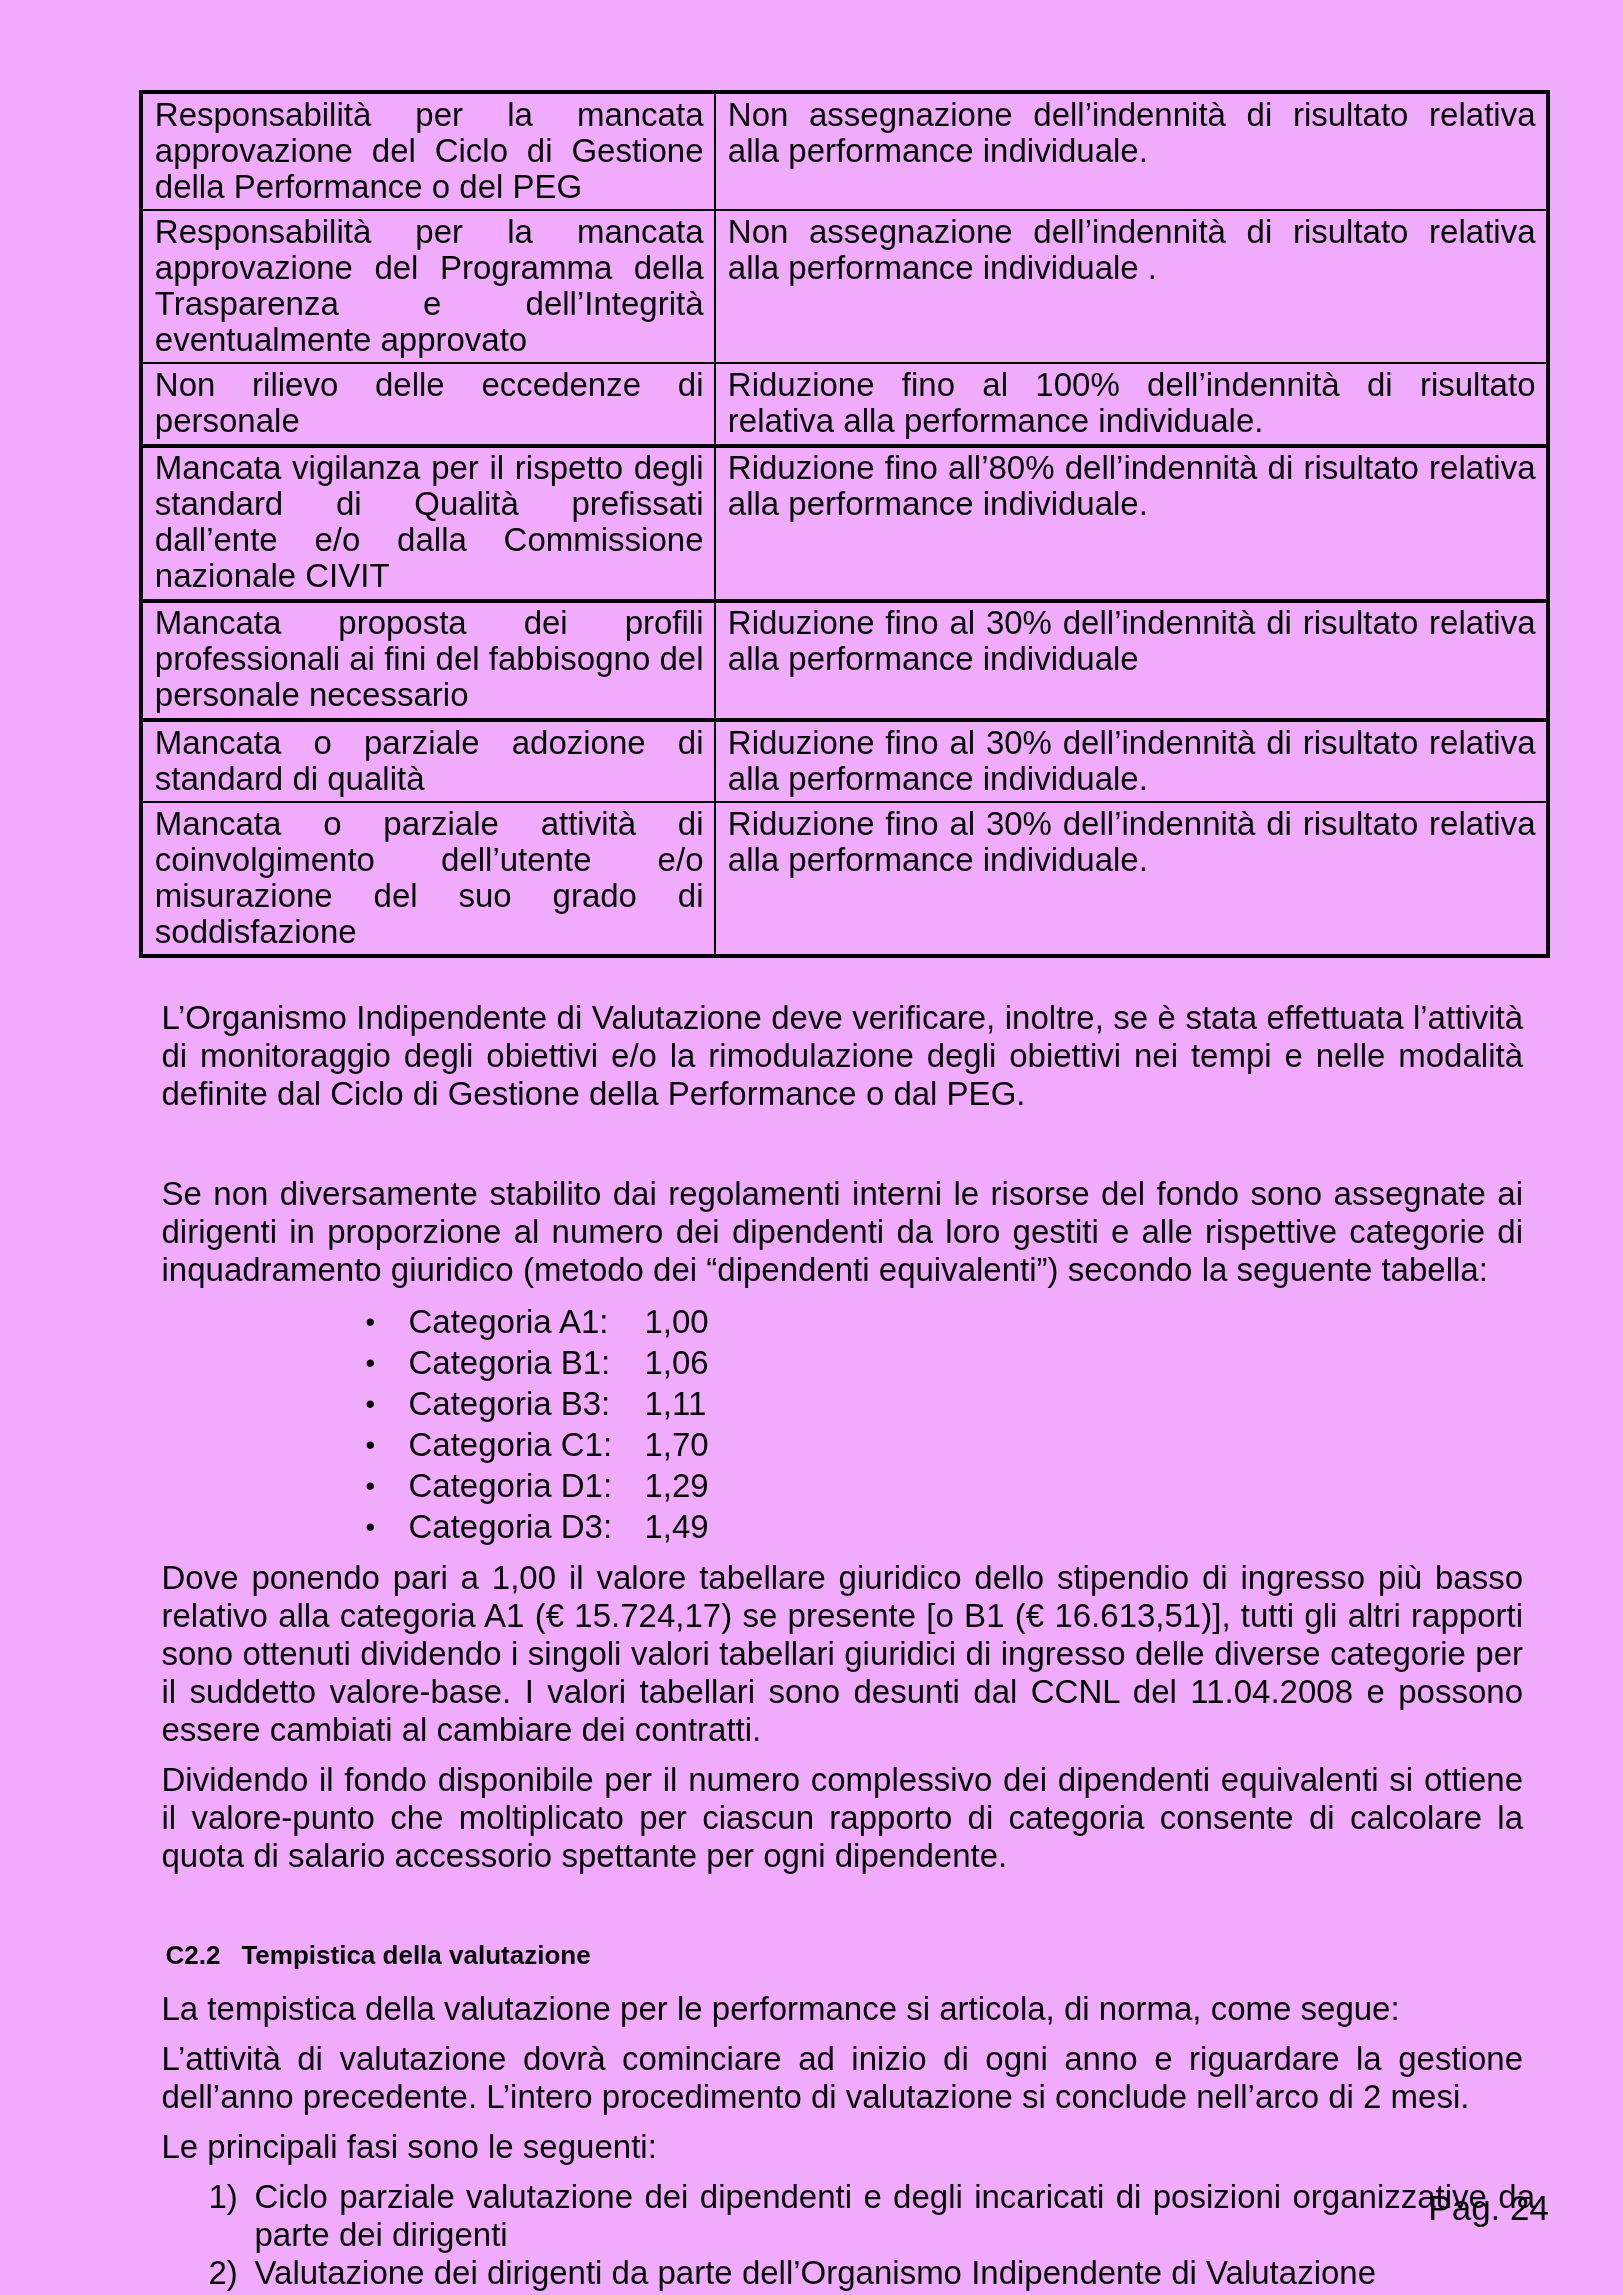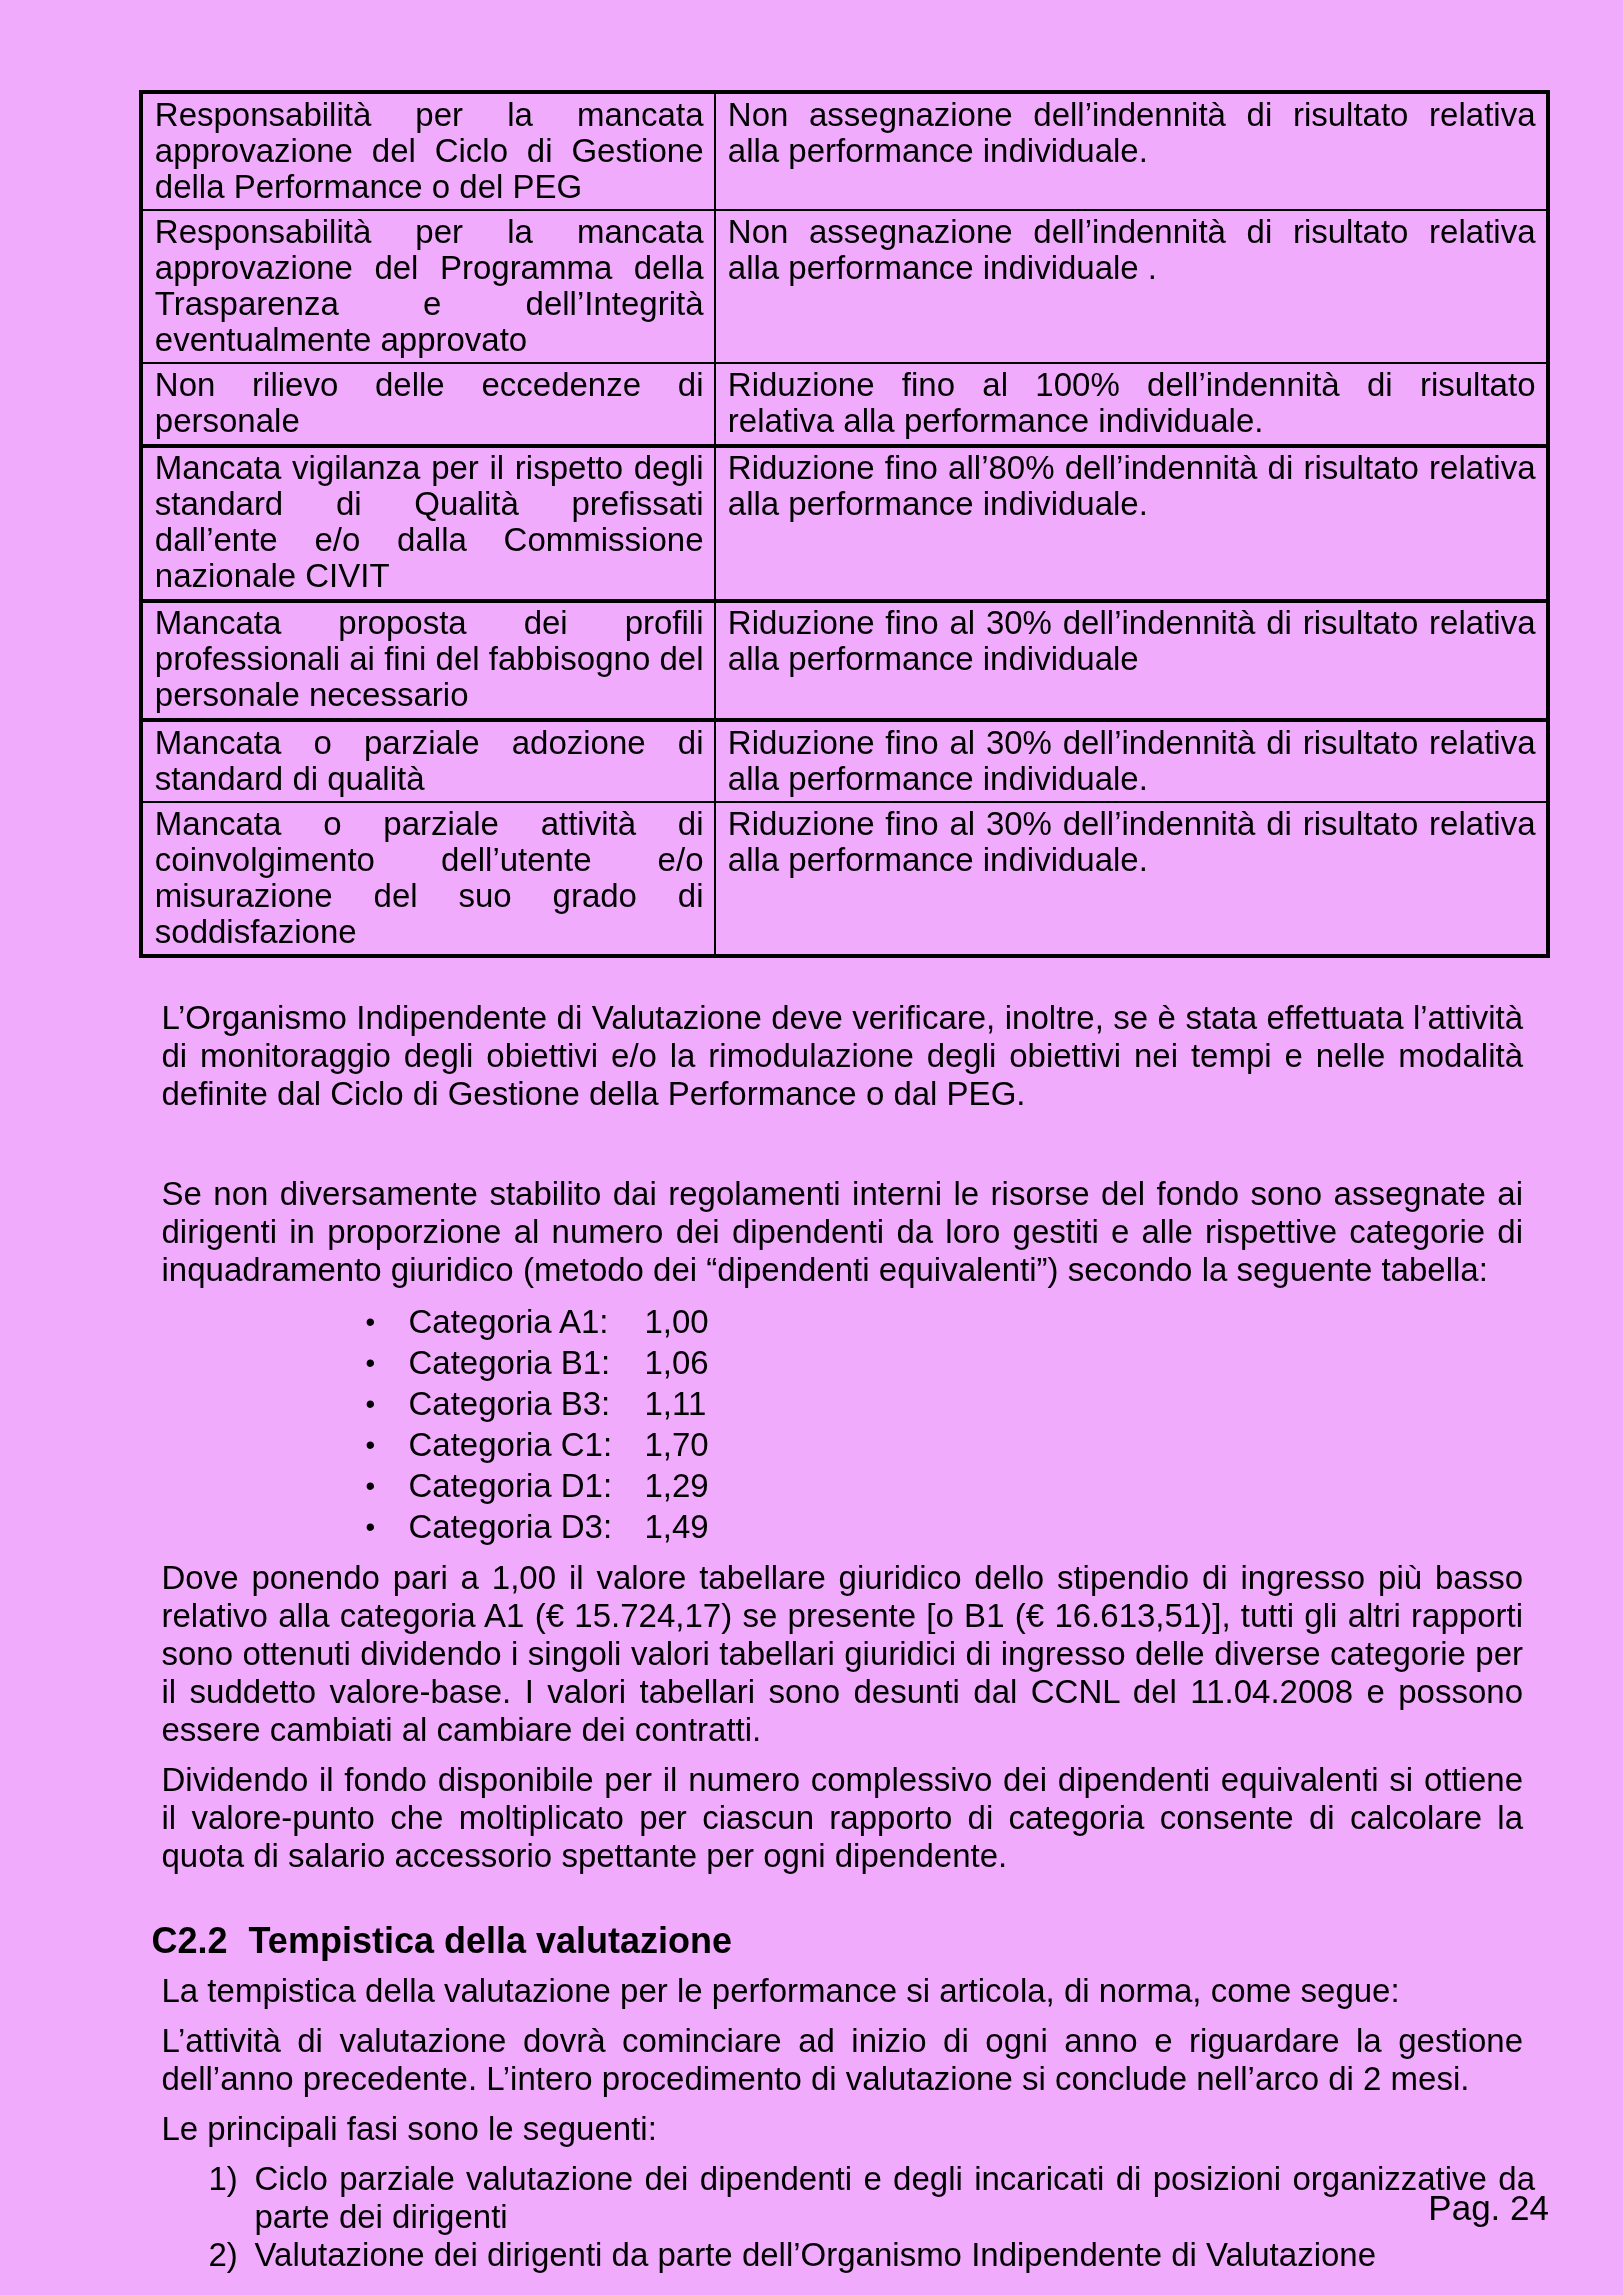--- a/index.html
+++ b/index.html
@@ -69,22 +69,22 @@
     line-height: 41px;
   }
   ul.cats .blt {
     width: 43px;
     font-size: 27.5px;
   }
   ul.cats .lbl { width: 236px; }
   ul.cats .val { }
 
   h3.heading {
-    margin: 2px;
-    font-size: 36px;
+    margin: 16px;
+    font-size: 26px;
     font-weight: bold;
     line-height: 38px;
   }
   h3.heading .code { margin-right: 21px; }
 
   ol.phases {
     list-style: none;
     margin: 0;
     padding: 0;
   }

